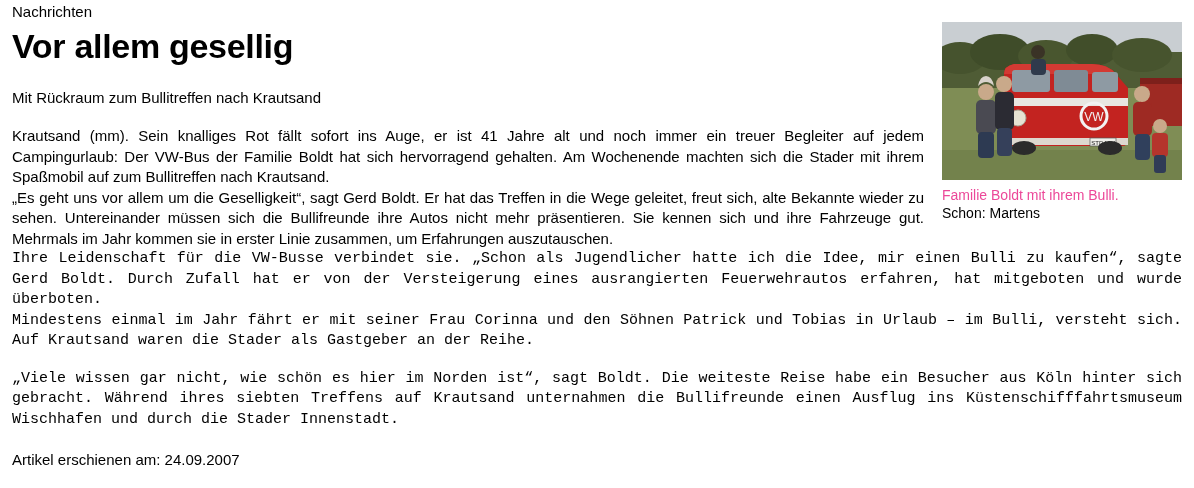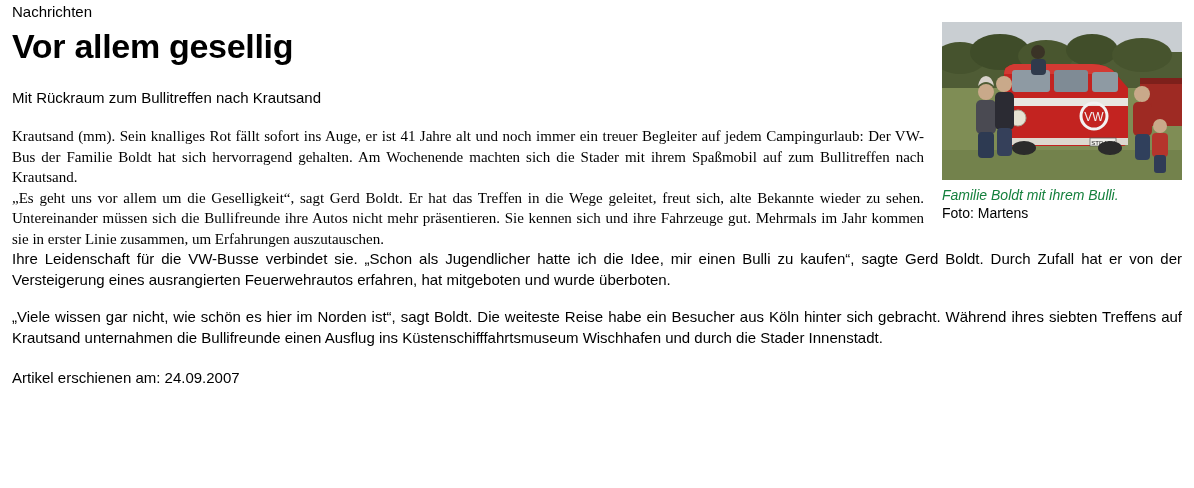--- a/index.html
+++ b/index.html
@@ -46,24 +46,24 @@
   .article p {
     margin: 0 0 0 0;
     font-size: 15px;
     line-height: 20.5px;
     text-align: justify;
   }
   .article p.gap {
   }
   .article p.narrow {
     width: 912px;
-    font-family: Liberation Serif, serif;
   }
   .wrap-full {
     width: 1170px;
+    font-family: Liberation Mono, monospace;
   }
   .footer {
     margin-top: 20px;
     font-size: 15px;
     line-height: 20px;
   }
   
   .photo-block {
     position: absolute;
     top: 20px;
@@ -75,22 +75,21 @@
     width: 240px;
     height: 158px;
     overflow: hidden;
     background: #6d7a58;
   }
   .photo svg { display: block; }
   .caption {
     font-size: 14px;
     line-height: 18px;
     margin-top: 6px;
-    color: #15803d;
-    font-style: italic;
+    color: #ec4899;
   }
   .credit {
     font-size: 14px;
     line-height: 18px;
     color: #000;
   }
 </style>
 </head>
 <body>
 
@@ -102,20 +101,21 @@
 
   <div class="subhead">Mit Rückraum zum Bullitreffen nach Krautsand</div>
 
   <div class="article">
     <p class="narrow">Krautsand (mm). Sein knalliges Rot fällt sofort ins Auge, er ist 41 Jahre alt und noch immer ein treuer Begleiter auf jedem Campingurlaub: Der VW-Bus der Familie Boldt hat sich hervorragend gehalten. Am Wochenende machten sich die Stader mit ihrem Spaßmobil auf zum Bullitreffen nach Krautsand.</p>
     <p class="narrow gap">„Es geht uns vor allem um die Geselligkeit“, sagt Gerd Boldt. Er hat das Treffen in die Wege geleitet, freut sich, alte Bekannte wieder zu sehen. Untereinander müssen sich die Bullifreunde ihre Autos nicht mehr präsentieren. Sie kennen sich und ihre Fahrzeuge gut. Mehrmals im Jahr kommen sie in erster Linie zusammen, um Erfahrungen auszutauschen.</p>
   </div>
 
   <div class="wrap-full" style="margin-top:0;">
     <p style="margin:0;font-size:15px;line-height:20.5px;text-align:justify;">Ihre Leidenschaft für die VW-Busse verbindet sie. „Schon als Jugendlicher hatte ich die Idee, mir einen Bulli zu kaufen“, sagte Gerd Boldt. Durch Zufall hat er von der Versteigerung eines ausrangierten Feuerwehrautos erfahren, hat mitgeboten und wurde überboten.</p>
+    <p style="margin:0;font-size:15px;line-height:20.5px;text-align:justify;">Mindestens einmal im Jahr fährt er mit seiner Frau Corinna und den Söhnen Patrick und Tobias in Urlaub – im Bulli, versteht sich. Auf Krautsand waren die Stader als Gastgeber an der Reihe.</p>
     <p style="margin:17px 0 8px 0;font-size:15px;line-height:20.5px;text-align:justify;">„Viele wissen gar nicht, wie schön es hier im Norden ist“, sagt Boldt. Die weiteste Reise habe ein Besucher aus Köln hinter sich gebracht. Während ihres siebten Treffens auf Krautsand unternahmen die Bullifreunde einen Ausflug ins Küstenschifffahrtsmuseum Wischhafen und durch die Stader Innenstadt.</p>
   </div>
 
   <div class="footer">Artikel erschienen am: 24.09.2007</div>
 
   <div class="photo-block">
     <div class="photo">
       <svg width="240" height="158" viewBox="0 0 240 158" xmlns="http://www.w3.org/2000/svg">
 
         <rect x="0" y="0" width="240" height="64" fill="#c9ced2"></rect>
@@ -171,16 +171,16 @@
         <circle cx="200" cy="72" r="8" fill="#c9a98a"></circle>
         <rect x="191" y="80" width="19" height="34" rx="5" fill="#9e2a23"></rect>
         <rect x="193" y="112" width="15" height="26" rx="4" fill="#30405c"></rect>
 
         <circle cx="218" cy="104" r="7" fill="#c9a98a"></circle>
         <rect x="210" y="111" width="16" height="24" rx="4" fill="#b5342c"></rect>
         <rect x="212" y="133" width="12" height="18" rx="3" fill="#2f3b56"></rect>
       </svg>
     </div>
     <div class="caption">Familie Boldt mit ihrem Bulli.</div>
-    <div class="credit">Foto: Martens</div>
+    <div class="credit">Schon: Martens</div>
   </div>
 
 </div>
 
 </body></html>

